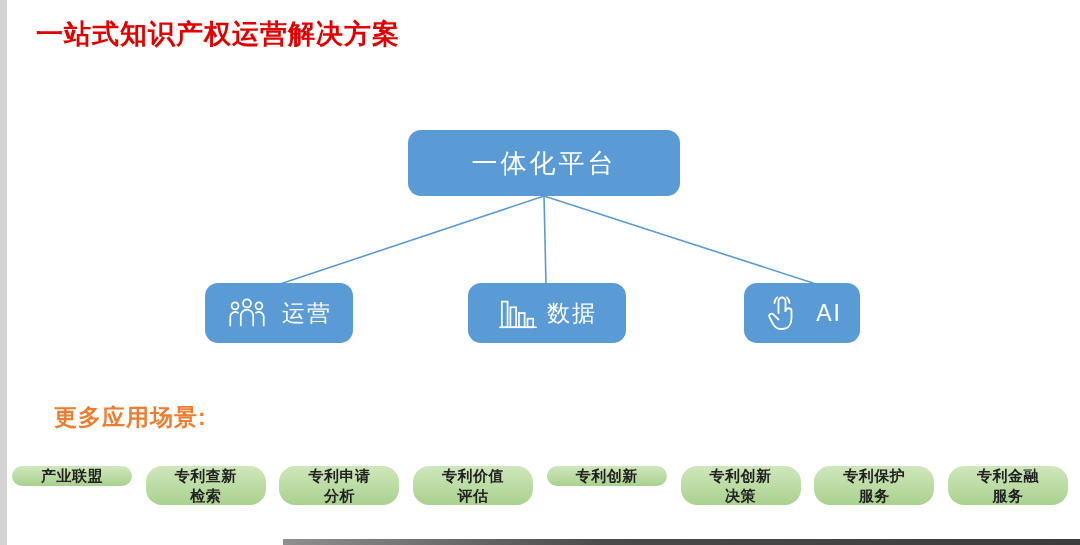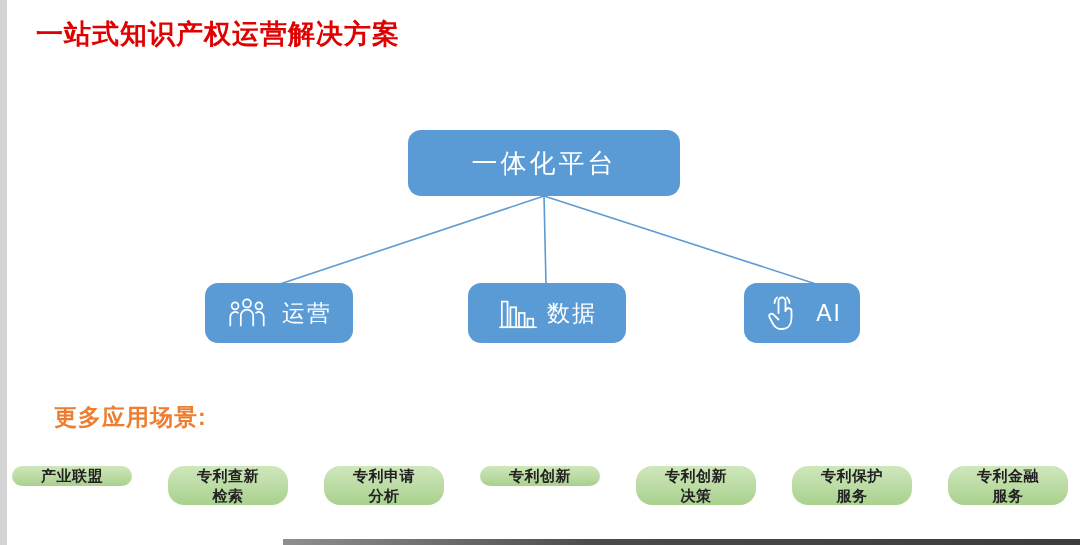--- a/index.html
+++ b/index.html
@@ -167,20 +167,22 @@
   </div>
 
   <div class="scenarios-heading">更多应用场景:</div>
 
   <div class="pills">
     <div class="pill">产业联盟</div>
     <div class="pill">专利查新
 检索</div>
     <div class="pill">专利申请
 分析</div>
+    <div class="pill">专利价值
+评估</div>
     <div class="pill">专利创新</div>
     <div class="pill">专利创新
 决策</div>
     <div class="pill">专利保护
 服务</div>
     <div class="pill">专利金融
 服务</div>
   </div>
 
   <div class="bottom-bar"></div>

